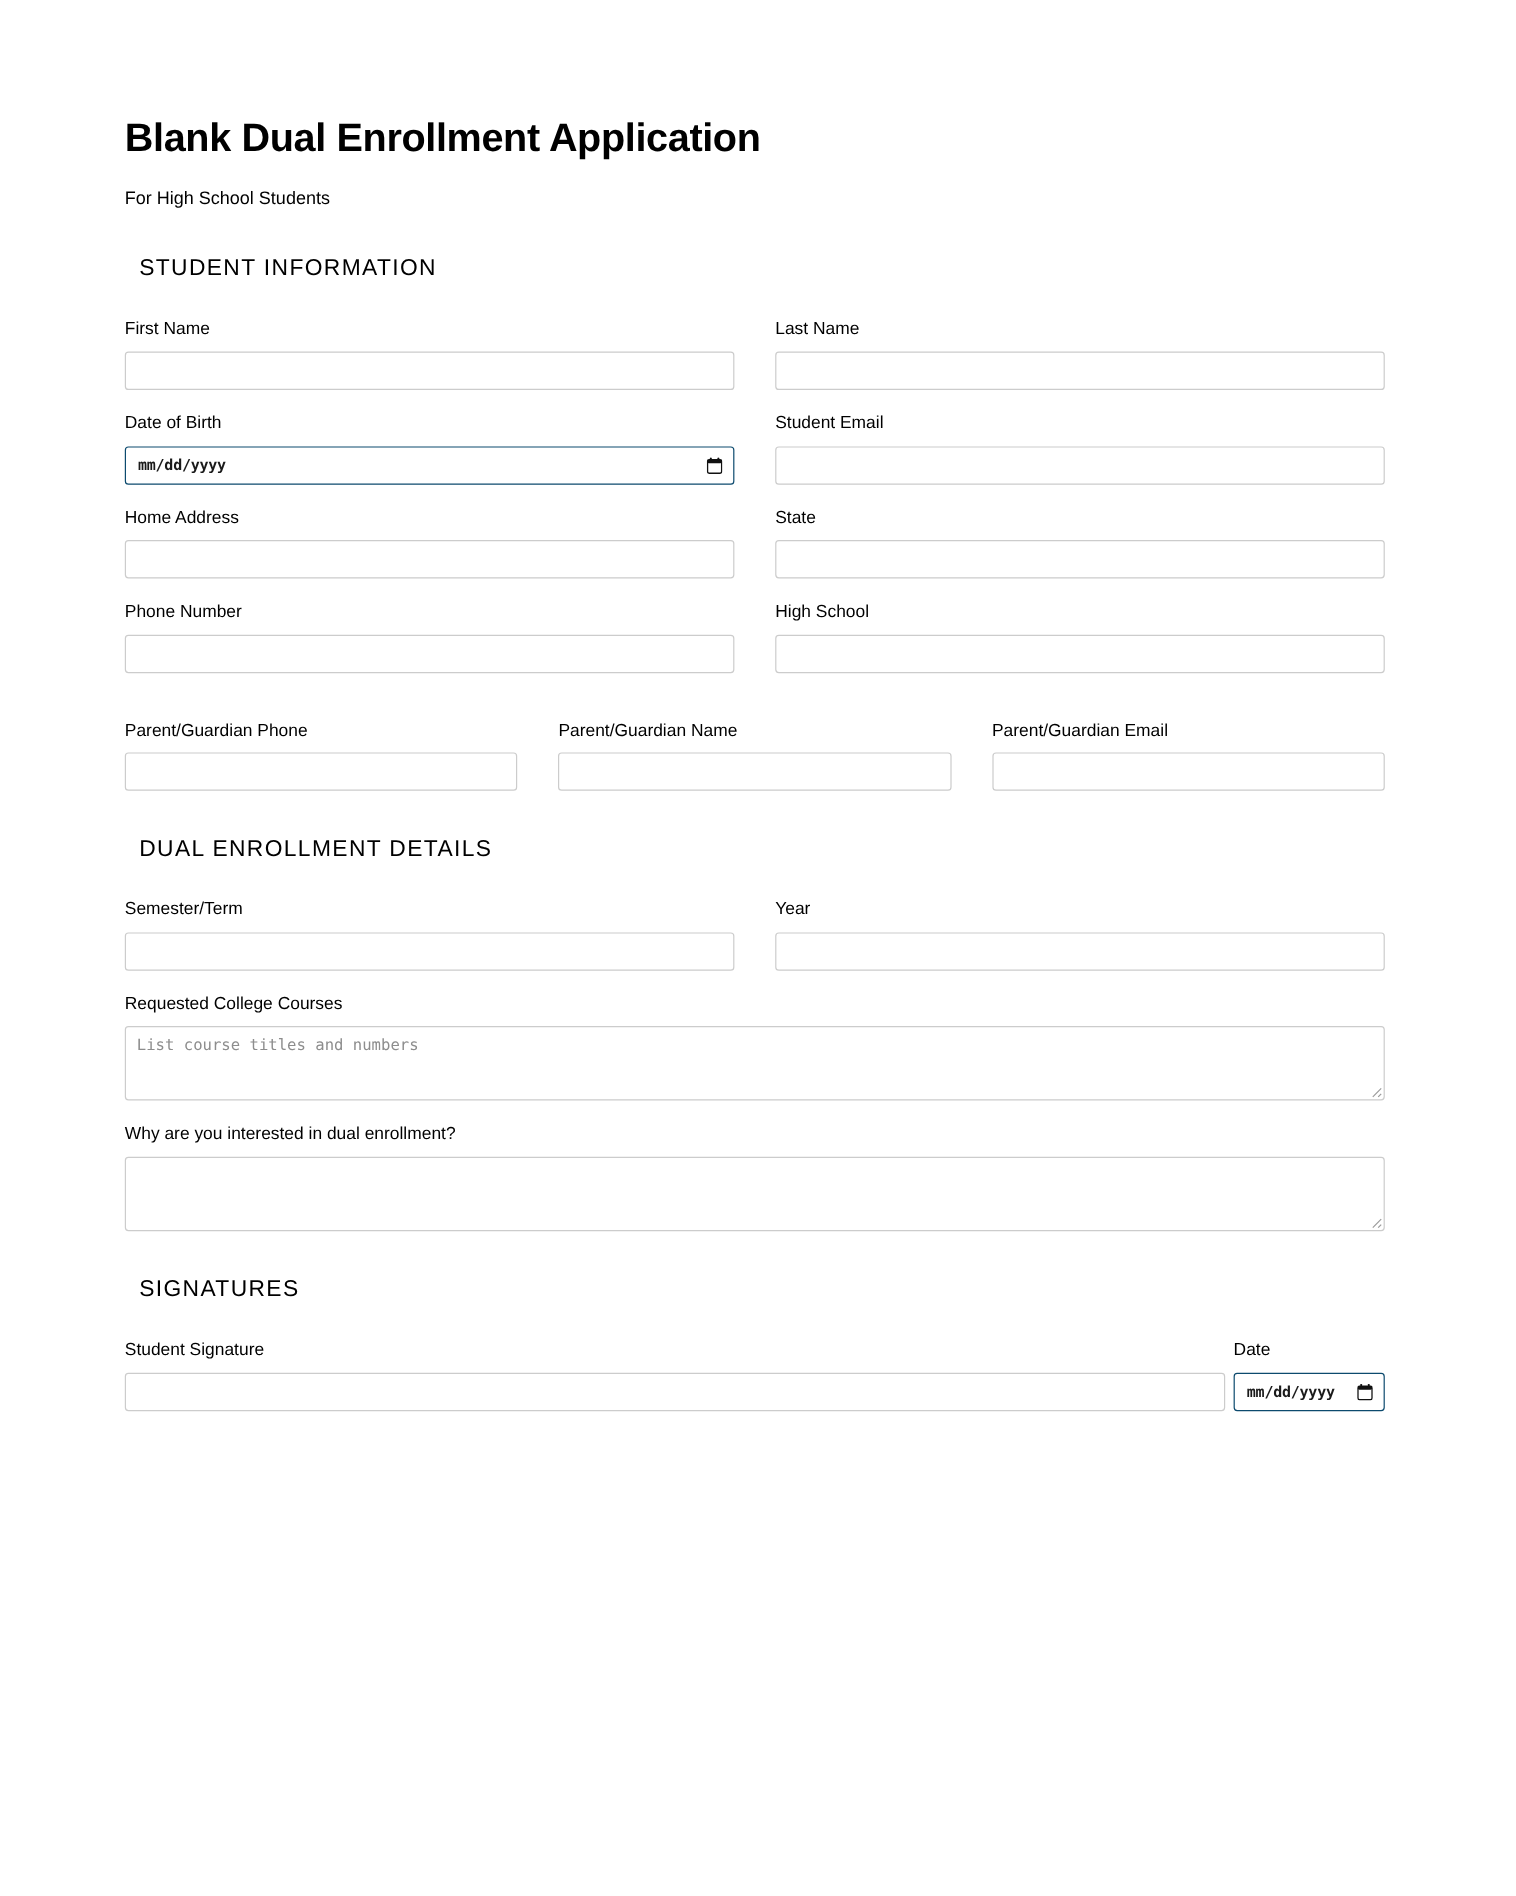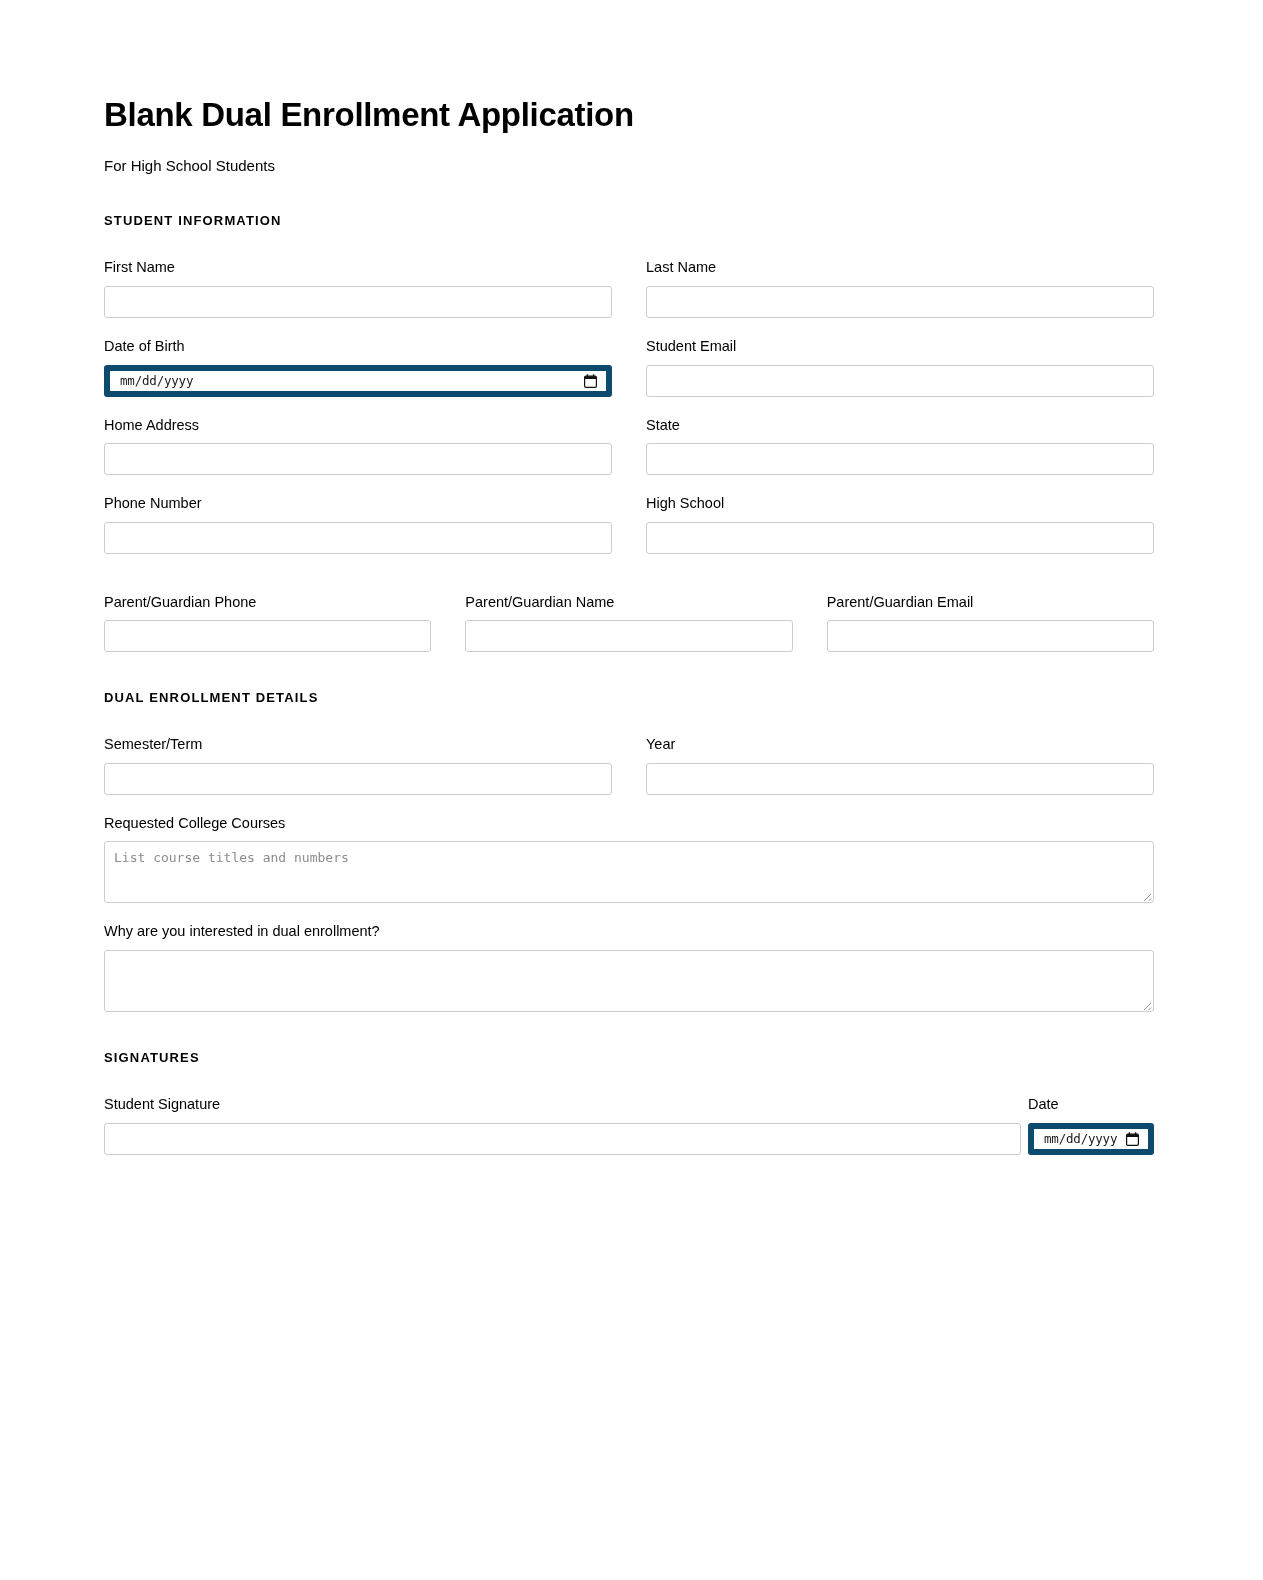--- a/index.html
+++ b/index.html
@@ -32,25 +32,25 @@
   }
   .doc-subtitle {
     font-size: 15px;
     line-height: 1.3;
     margin: 0 0 38px 0;
     color: #000;
   }
 
   
   .section-heading {
-    font-size: 13px;
-    font-weight: bold;
+    font-size: 19px;
+    font-weight: normal;
     letter-spacing: 1.15px;
     text-transform: uppercase;
-    margin: 0 0 30px 0;
+    margin: 0 0 30px 12px;
   }
   .section + .section { margin-top: 0; }
   .section-students   { margin-bottom: 39px; }
   .section-parent     { margin-bottom: 38px; }
   .section-dual       { margin-bottom: 38px; }
 
   
   .row {
     display: flex;
     gap: 34px;
@@ -82,25 +82,26 @@
     outline: none;
   }
 
   
   .date-input {
     display: flex;
     align-items: center;
     justify-content: space-between;
     width: 100%;
     height: 32px;
-    border: 6px solid #0c4a6e;
+    border: 1px solid #0c4a6e;
     border-radius: 3px;
     background: #fff;
     padding: 0 9px 0 10px;
     cursor: text;
+    font-weight: bold;
   }
   .date-placeholder {
     font-family: "DejaVu Sans Mono", "Liberation Mono", monospace;
     font-size: 12.5px;
     letter-spacing: -0.2px;
     color: #1a1a1a;
     white-space: nowrap;
   }
   .cal-icon {
     flex: 0 0 auto;

